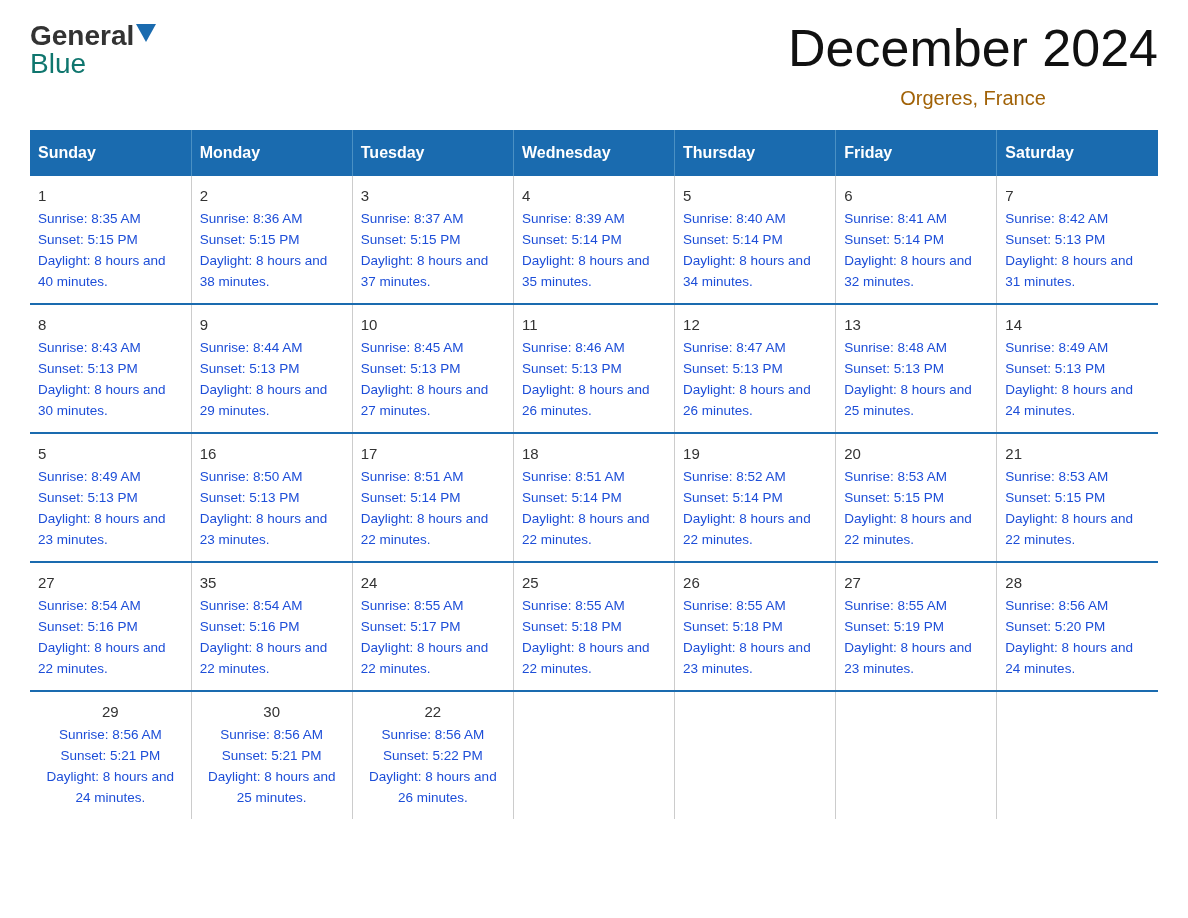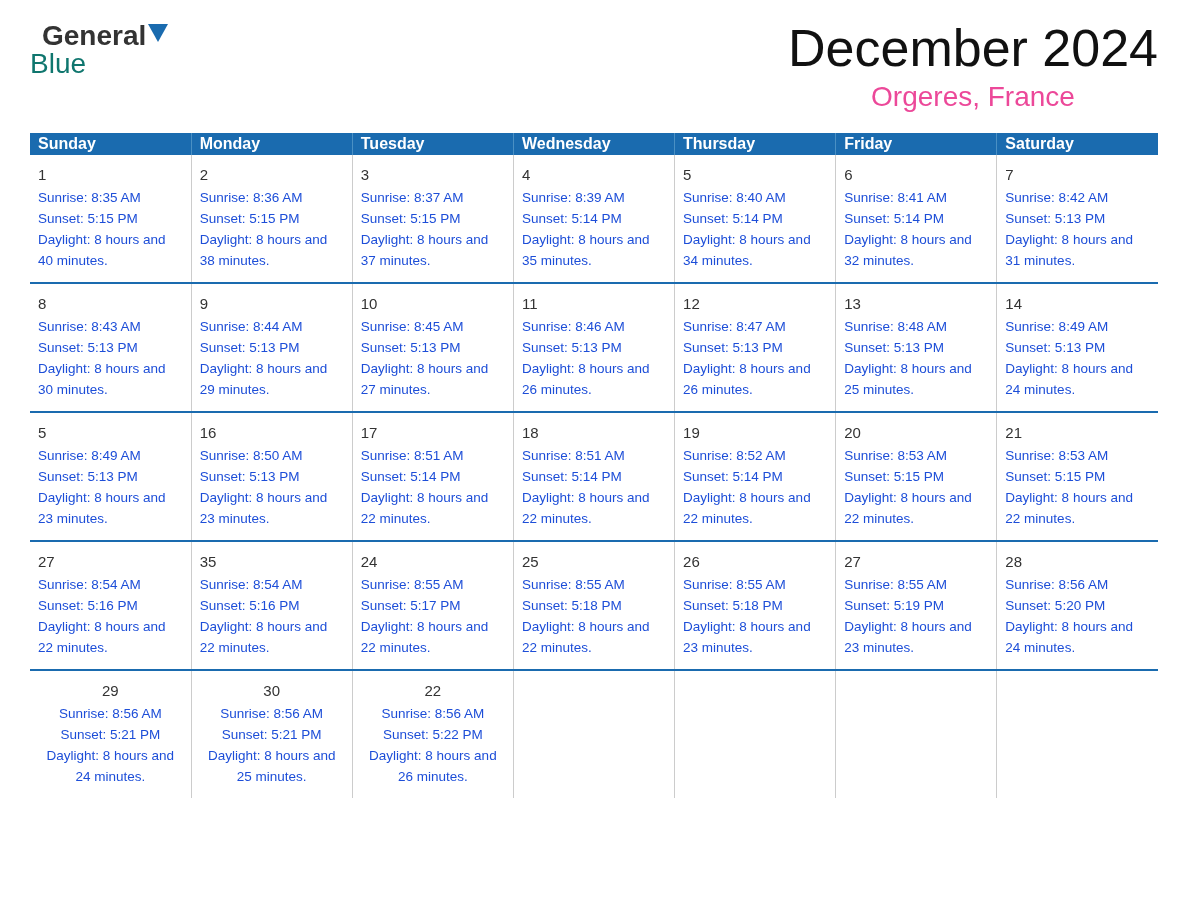--- a/index.html
+++ b/index.html
@@ -17,21 +17,20 @@
       margin-bottom: 20px;
     }
     .logo {
       display: flex;
       align-items: center;
     }
     .logo-text-general {
       font-size: 28px;
       font-weight: bold;
       color: #333;
-      margin-left: 12px;
     }
     .logo-text-blue {
       font-size: 28px;
       font-weight: normal;
       color: #0f766e;
       display: block;
       margin-top: -4px;
     }
     .logo-inner {
       display: flex;
@@ -44,35 +43,35 @@
     .title-section {
       text-align: center;
     }
     .calendar-title {
       font-size: 52px;
       font-weight: normal;
       color: #111;
       line-height: 1.1;
     }
     .calendar-subtitle {
-      font-size: 28px;
-      color: #ec4899;
-      margin-top: 4px;
+      font-size: 20px;
+      color: #a16207;
+      margin-top: 10px;
     }
     table {
       width: 100%;
       border-collapse: collapse;
       table-layout: fixed;
     }
     thead tr th {
       background-color: #1a6baf;
       color: #fff;
       font-size: 16px;
       font-weight: bold;
-      padding: 2px 8px;
+      padding: 14px 8px;
       text-align: left;
       border-right: 1px solid #4a90c4;
     }
     thead tr th:last-child {
       border-right: none;
     }
     tbody tr td {
       vertical-align: top;
       padding: 8px 8px 10px 8px;
       font-size: 13.5px;

